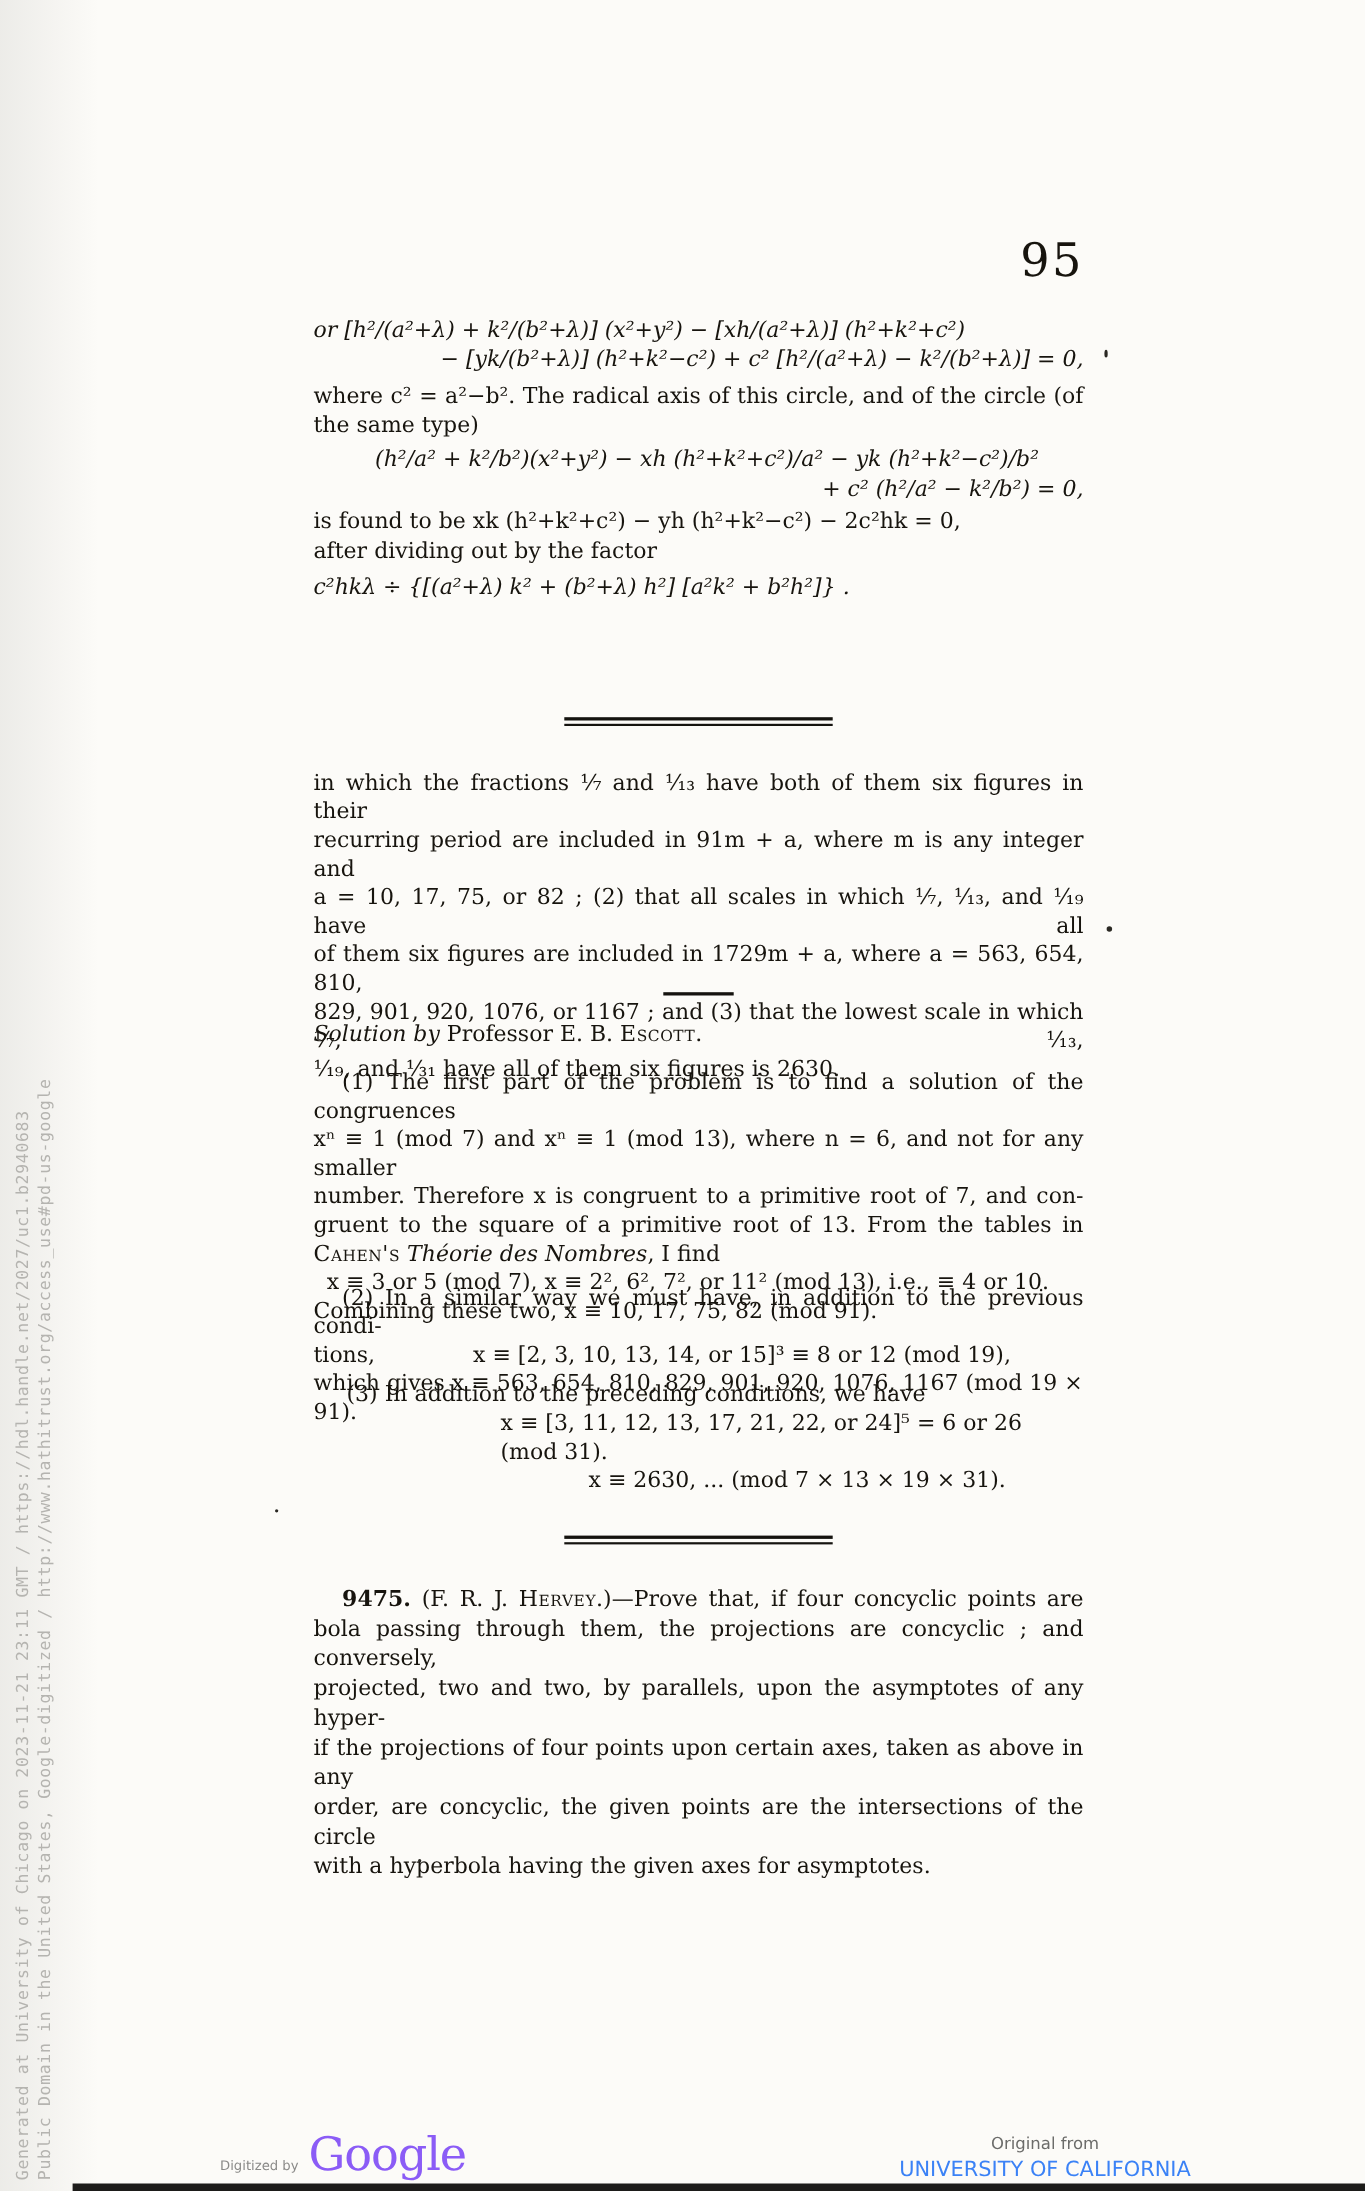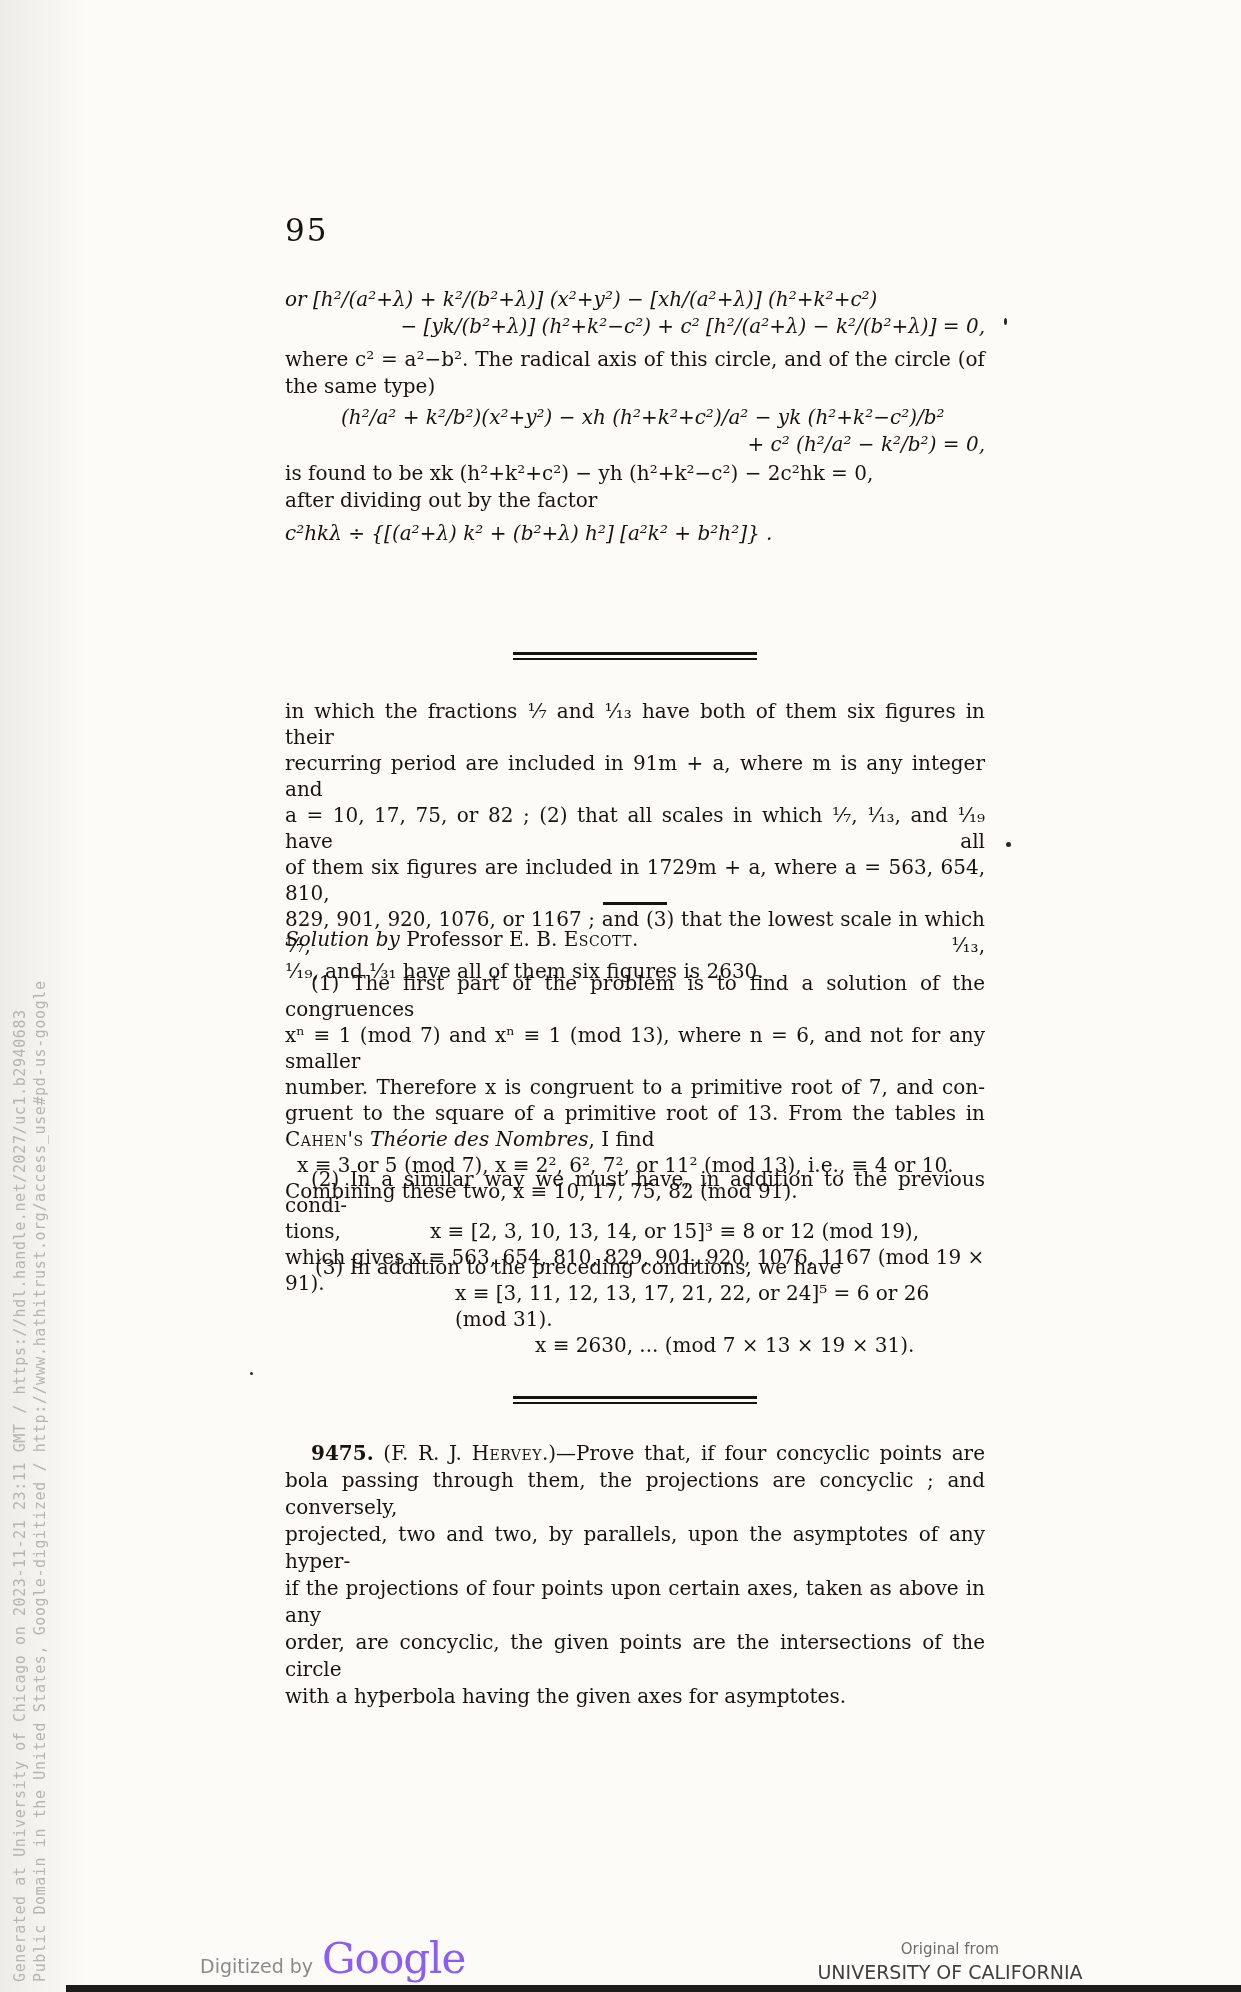--- a/index.html
+++ b/index.html
@@ -13,21 +13,21 @@
     color:#17140e;
     font-size:20px;
   }
   .gutter{
     position:absolute;left:0;top:0;width:90px;height:100%;
     background:linear-gradient(to right, rgba(190,190,185,0.25), rgba(190,190,185,0));
     pointer-events:none;
   }
   .pagenum{
     position:absolute;top:212px;left:285px;width:700px;
-    text-align:left;font-size:31px;letter-spacing:2px;
+    text-align:right;font-size:42px;letter-spacing:2px;
   }
   .col{
     position:absolute;left:285px;width:700px;
   }
   .tline{line-height:27px;white-space:normal;}
   .lh26 .tline{line-height:26px;}
   .jline{text-align:justify;text-align-last:justify;}
   .right{text-align:right;}
   .center{text-align:left;}
   .math{font-style:italic;}
@@ -55,33 +55,33 @@
     font-family:"DejaVu Sans Mono",monospace;
     font-size:15px;line-height:20px;letter-spacing:0.6px;
     color:#b5b4b0;white-space:nowrap;
   }
   .footer-left{
     position:absolute;left:200px;top:1934px;
     display:flex;align-items:baseline;gap:9px;
   }
   .digitized-label{
     font-family:"DejaVu Sans","Liberation Sans",sans-serif;
-    font-size:19px;color:#8a8a88;
+    font-size:12px;color:#8a8a88;
   }
   .google-logo{
     font-family:"DejaVu Serif",serif;
     font-size:42px;color:#8b5cf6;letter-spacing:-1px;
   }
   .footer-right{
     position:absolute;left:795px;top:1938px;width:310px;
     text-align:center;color:#6c6c6a;
     font-family:"DejaVu Sans","Liberation Sans",sans-serif;
   }
   .original-from{font-size:15px;line-height:22px;}
-  .institution{font-size:19px;line-height:24px;color:#404040;}
+  .institution{font-size:19px;line-height:24px;color:#3b82f6;}
   .bottom-strip{
     position:absolute;left:66px;right:0;top:1985px;height:7px;
     background:#1d1c1a;
   }
   .speck{position:absolute;background:#2a2823;border-radius:50%;}
 </style>
 </head>
 <body>
 
 <div class="page">

